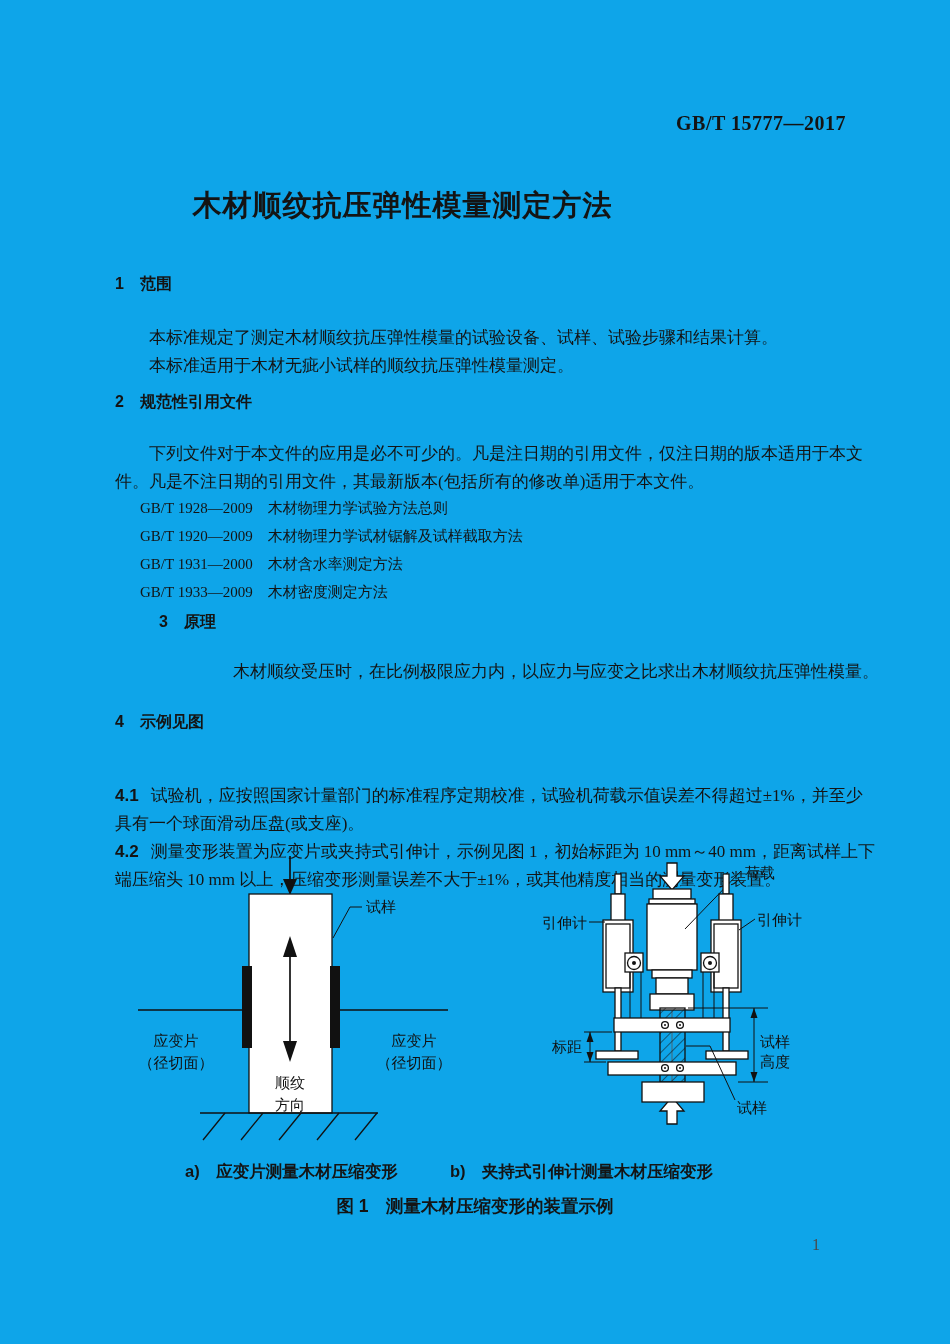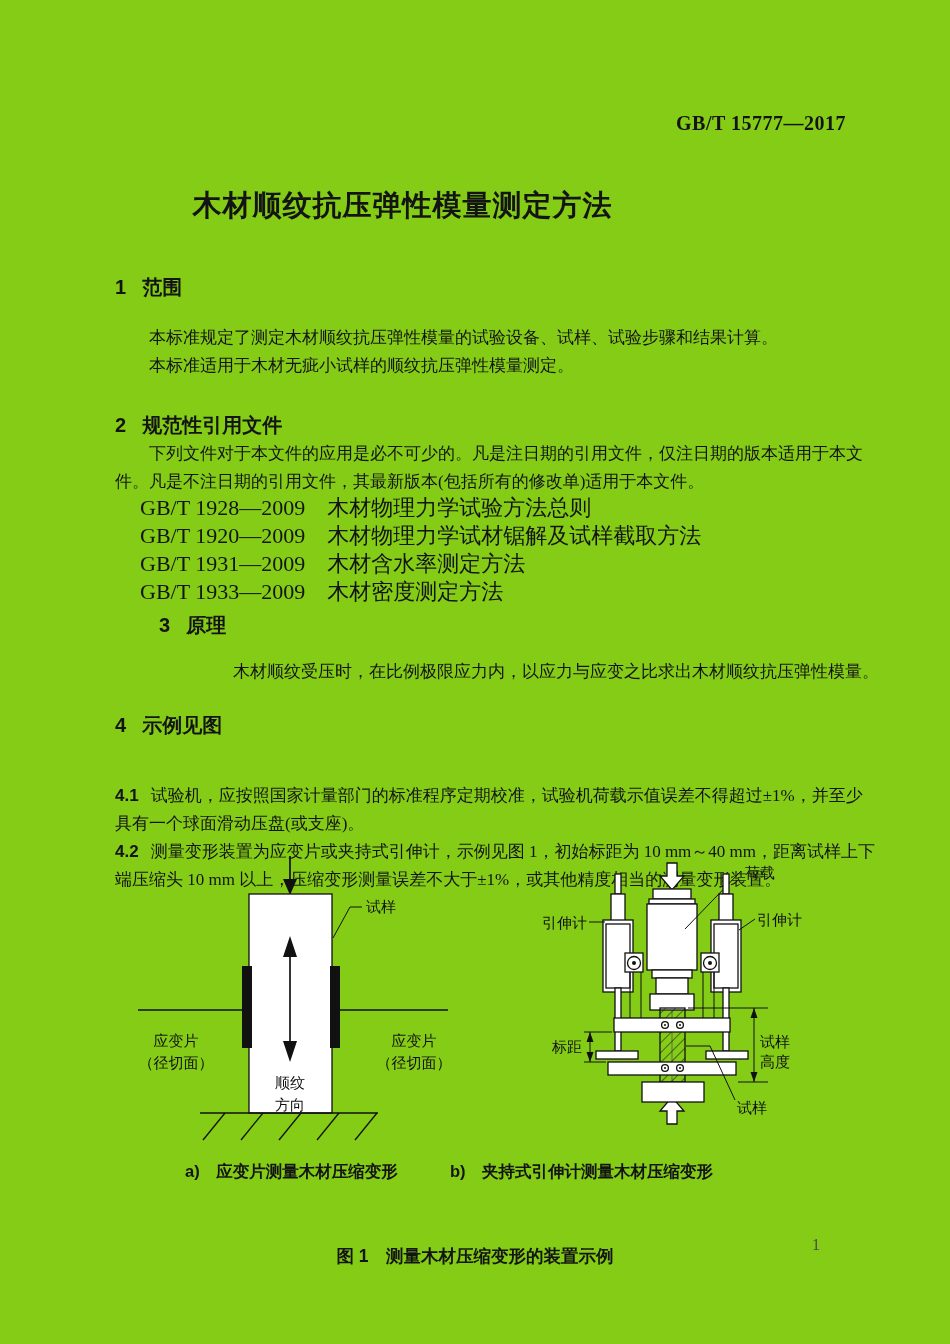--- a/index.html
+++ b/index.html
@@ -1,33 +1,33 @@
 <!DOCTYPE html>
 <html><head>
 <meta charset="utf-8">
 <style>
   html,body{margin:0;padding:0;background:#9a9a9a;}
-  .page{position:relative;width:950px;height:1344px;background:#84cc16;
+  .page{position:relative;width:950px;height:1344px;background:#0ea5e9;
         font-family:"Liberation Serif","DejaVu Serif",serif;color:#141414;overflow:hidden;}
   .abs{position:absolute;}
   .doc-code{top:112px;left:0;width:846px;text-align:right;
             font-family:"Liberation Serif",serif;font-weight:bold;font-size:20px;letter-spacing:.5px;}
   .doc-title{top:186px;left:0;width:805px;text-align:center;
              font-family:"Liberation Sans","DejaVu Sans",sans-serif;font-weight:bold;
              font-size:29px;letter-spacing:1px;}
   .sec-h{left:115px;font-family:"Liberation Sans","DejaVu Sans",sans-serif;
-         font-weight:bold;font-size:20px;}
+         font-weight:bold;font-size:16px;}
   .sec-h .no{display:inline-block;margin-right:16px;}
   .para{left:115px;width:764px;font-size:17px;line-height:28px;white-space:pre-line;}
   .clause .no{font-family:"Liberation Sans","DejaVu Sans",sans-serif;font-weight:bold;
               font-size:17px;margin-right:12px;margin-top:40px;}
-  .refs{left:140px;font-size:22px;line-height:28px;}
+  .refs{left:140px;font-size:15px;line-height:28px;}
   .refs div{white-space:pre;}
   .cap-sub{font-family:"Liberation Sans","DejaVu Sans",sans-serif;font-weight:bold;font-size:16.5px;}
-  .cap-main{top:1244px;left:0;width:950px;text-align:center;
+  .cap-main{top:1194px;left:0;width:950px;text-align:center;
             font-family:"Liberation Sans","DejaVu Sans",sans-serif;font-weight:bold;font-size:17.5px;}
   .page-num{top:1236px;left:812px;font-size:16px;color:#4a4a4a;}
   svg text{font-family:"Liberation Serif","DejaVu Serif",serif;font-size:15px;fill:#111;}
   .ln{stroke:#111;stroke-width:1.3;fill:none;}
   .ln2{stroke:#111;stroke-width:1.7;fill:none;}
   .thin{stroke:#111;stroke-width:1;fill:none;}
   .cl{stroke:#555;stroke-width:.8;fill:none;}
   .box{fill:#ffffff;stroke:#111;stroke-width:1.3;}
   .solid{fill:#111;stroke:none;}
 </style>
@@ -39,29 +39,29 @@
   <div class="abs doc-code">GB/T 15777—2017</div>
 
   <div class="abs doc-title">木材顺纹抗压弹性模量测定方法</div>
 
   <div class="abs sec-h" style="top:274px;">
     <span class="no">1</span><span>范围</span>
   </div>
   <div class="abs para" style="top:324px;">　　本标准规定了测定木材顺纹抗压弹性模量的试验设备、试样、试验步骤和结果计算。</div>
   <div class="abs para" style="top:352px;">　　本标准适用于木材无疵小试样的顺纹抗压弹性模量测定。</div>
 
-  <div class="abs sec-h" style="top:392px;margin-top:20px;">
+  <div class="abs sec-h" style="top:392px;">
     <span class="no">2</span><span>规范性引用文件</span>
   </div>
   <div class="abs para" style="top:440px;">　　下列文件对于本文件的应用是必不可少的。凡是注日期的引用文件，仅注日期的版本适用于本文
 件。凡是不注日期的引用文件，其最新版本(包括所有的修改单)适用于本文件。</div>
   <div class="abs refs" style="top:494px;">
     <div>GB/T 1928—2009　木材物理力学试验方法总则</div>
     <div>GB/T 1920—2009　木材物理力学试材锯解及试样截取方法</div>
-    <div>GB/T 1931—2009　木材含水率测定方法</div>
+    <div>GB/T 1931—2000　木材含水率测定方法</div>
     <div>GB/T 1933—2009　木材密度测定方法</div>
   </div>
 
   <div class="abs sec-h" style="top:612px;margin-left:44px;">
     <span class="no">3</span><span>原理</span>
   </div>
   <div class="abs para" style="top:658px;text-align:right;">　　木材顺纹受压时，在比例极限应力内，以应力与应变之比求出木材顺纹抗压弹性模量。</div>
 
   <div class="abs sec-h" style="top:712px;">
     <span class="no">4</span><span>示例见图</span>

